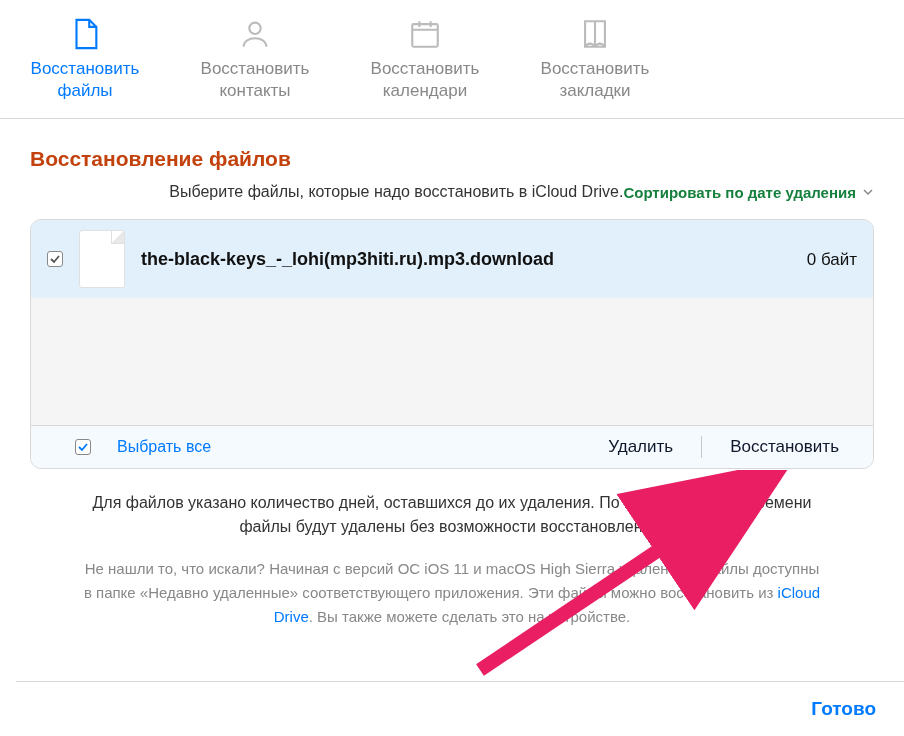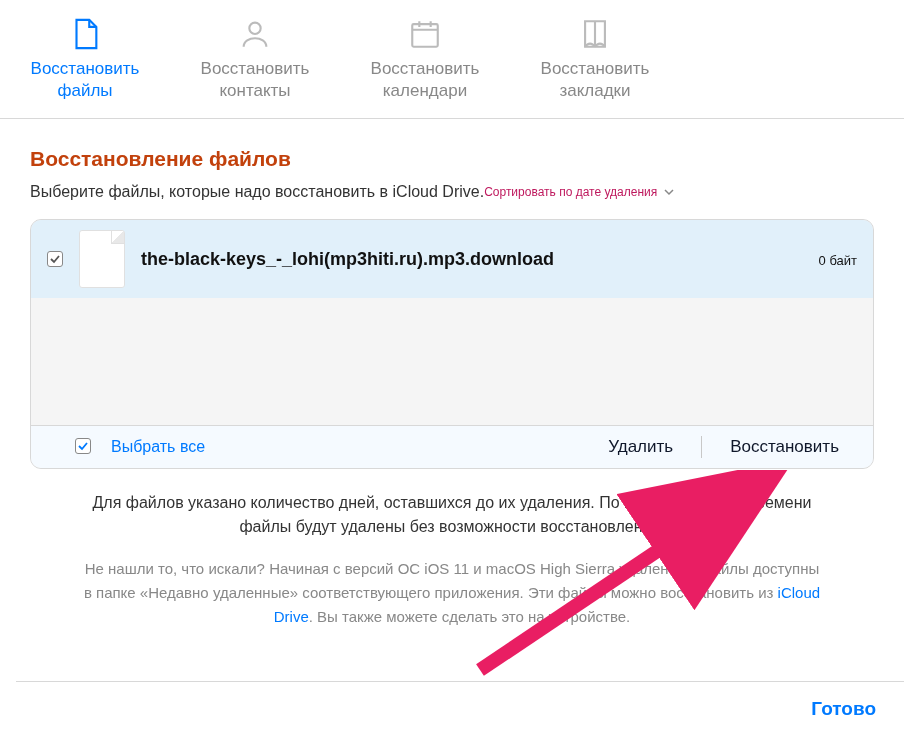--- a/index.html
+++ b/index.html
@@ -43,35 +43,36 @@
       padding: 28px 30px 0;
     }
     .section-title {
       font-size: 21px;
       font-weight: 600;
       color: #c2410c;
       margin-bottom: 12px;
     }
     .subrow {
       display: flex;
-      justify-content: flex-start;
+      justify-content: flex-end;
       align-items: center;
       margin-bottom: 18px;
     }
     .description {
       font-size: 16px;
       color: #333;
     }
     .sort {
-      font-size: 12px;
-      color: #be185d;
+      font-size: 15px;
+      color: #15803d;
       display: flex;
       align-items: center;
       gap: 6px;
       cursor: pointer;
+      font-weight: bold;
     }
     .sort svg { width: 12px; height: 12px; }
 
     .file-list {
       border: 1px solid #d8d8d8;
       border-radius: 11px;
       overflow: hidden;
       background: #f5f5f5;
       height: 250px;
       display: flex;
@@ -130,21 +131,21 @@
     }
     .file-name {
       font-size: 18px;
       font-weight: 600;
       color: #111;
       white-space: nowrap;
       overflow: hidden;
       text-overflow: ellipsis;
     }
     .file-size {
-      font-size: 13px;
+      font-size: 17px;
       color: #111;
       flex-shrink: 0;
     }
     .file-meta-row {
       display: flex;
       justify-content: space-between;
       font-size: 15px;
       color: #888;
     }
     .spacer { flex: 1; background: #f5f5f5; }
@@ -152,21 +153,22 @@
     .footer-bar {
       display: flex;
       align-items: center;
       padding: 10px 16px;
       border-top: 1px solid #d8d8d8;
       background: #f5faff;
       gap: 10px;
     }
     .select-all {
       display: flex;
-      gap: 20px;
+      align-items: center;
+      gap: 26px;
       color: #007aff;
       font-size: 16px;
       cursor: pointer;
       font-weight: 500;
       padding-left: 28px;
     }
     .footer-bar .gap { flex: 1; }
     .action-btn {
       color: #0f172a;
       font-size: 17px;

